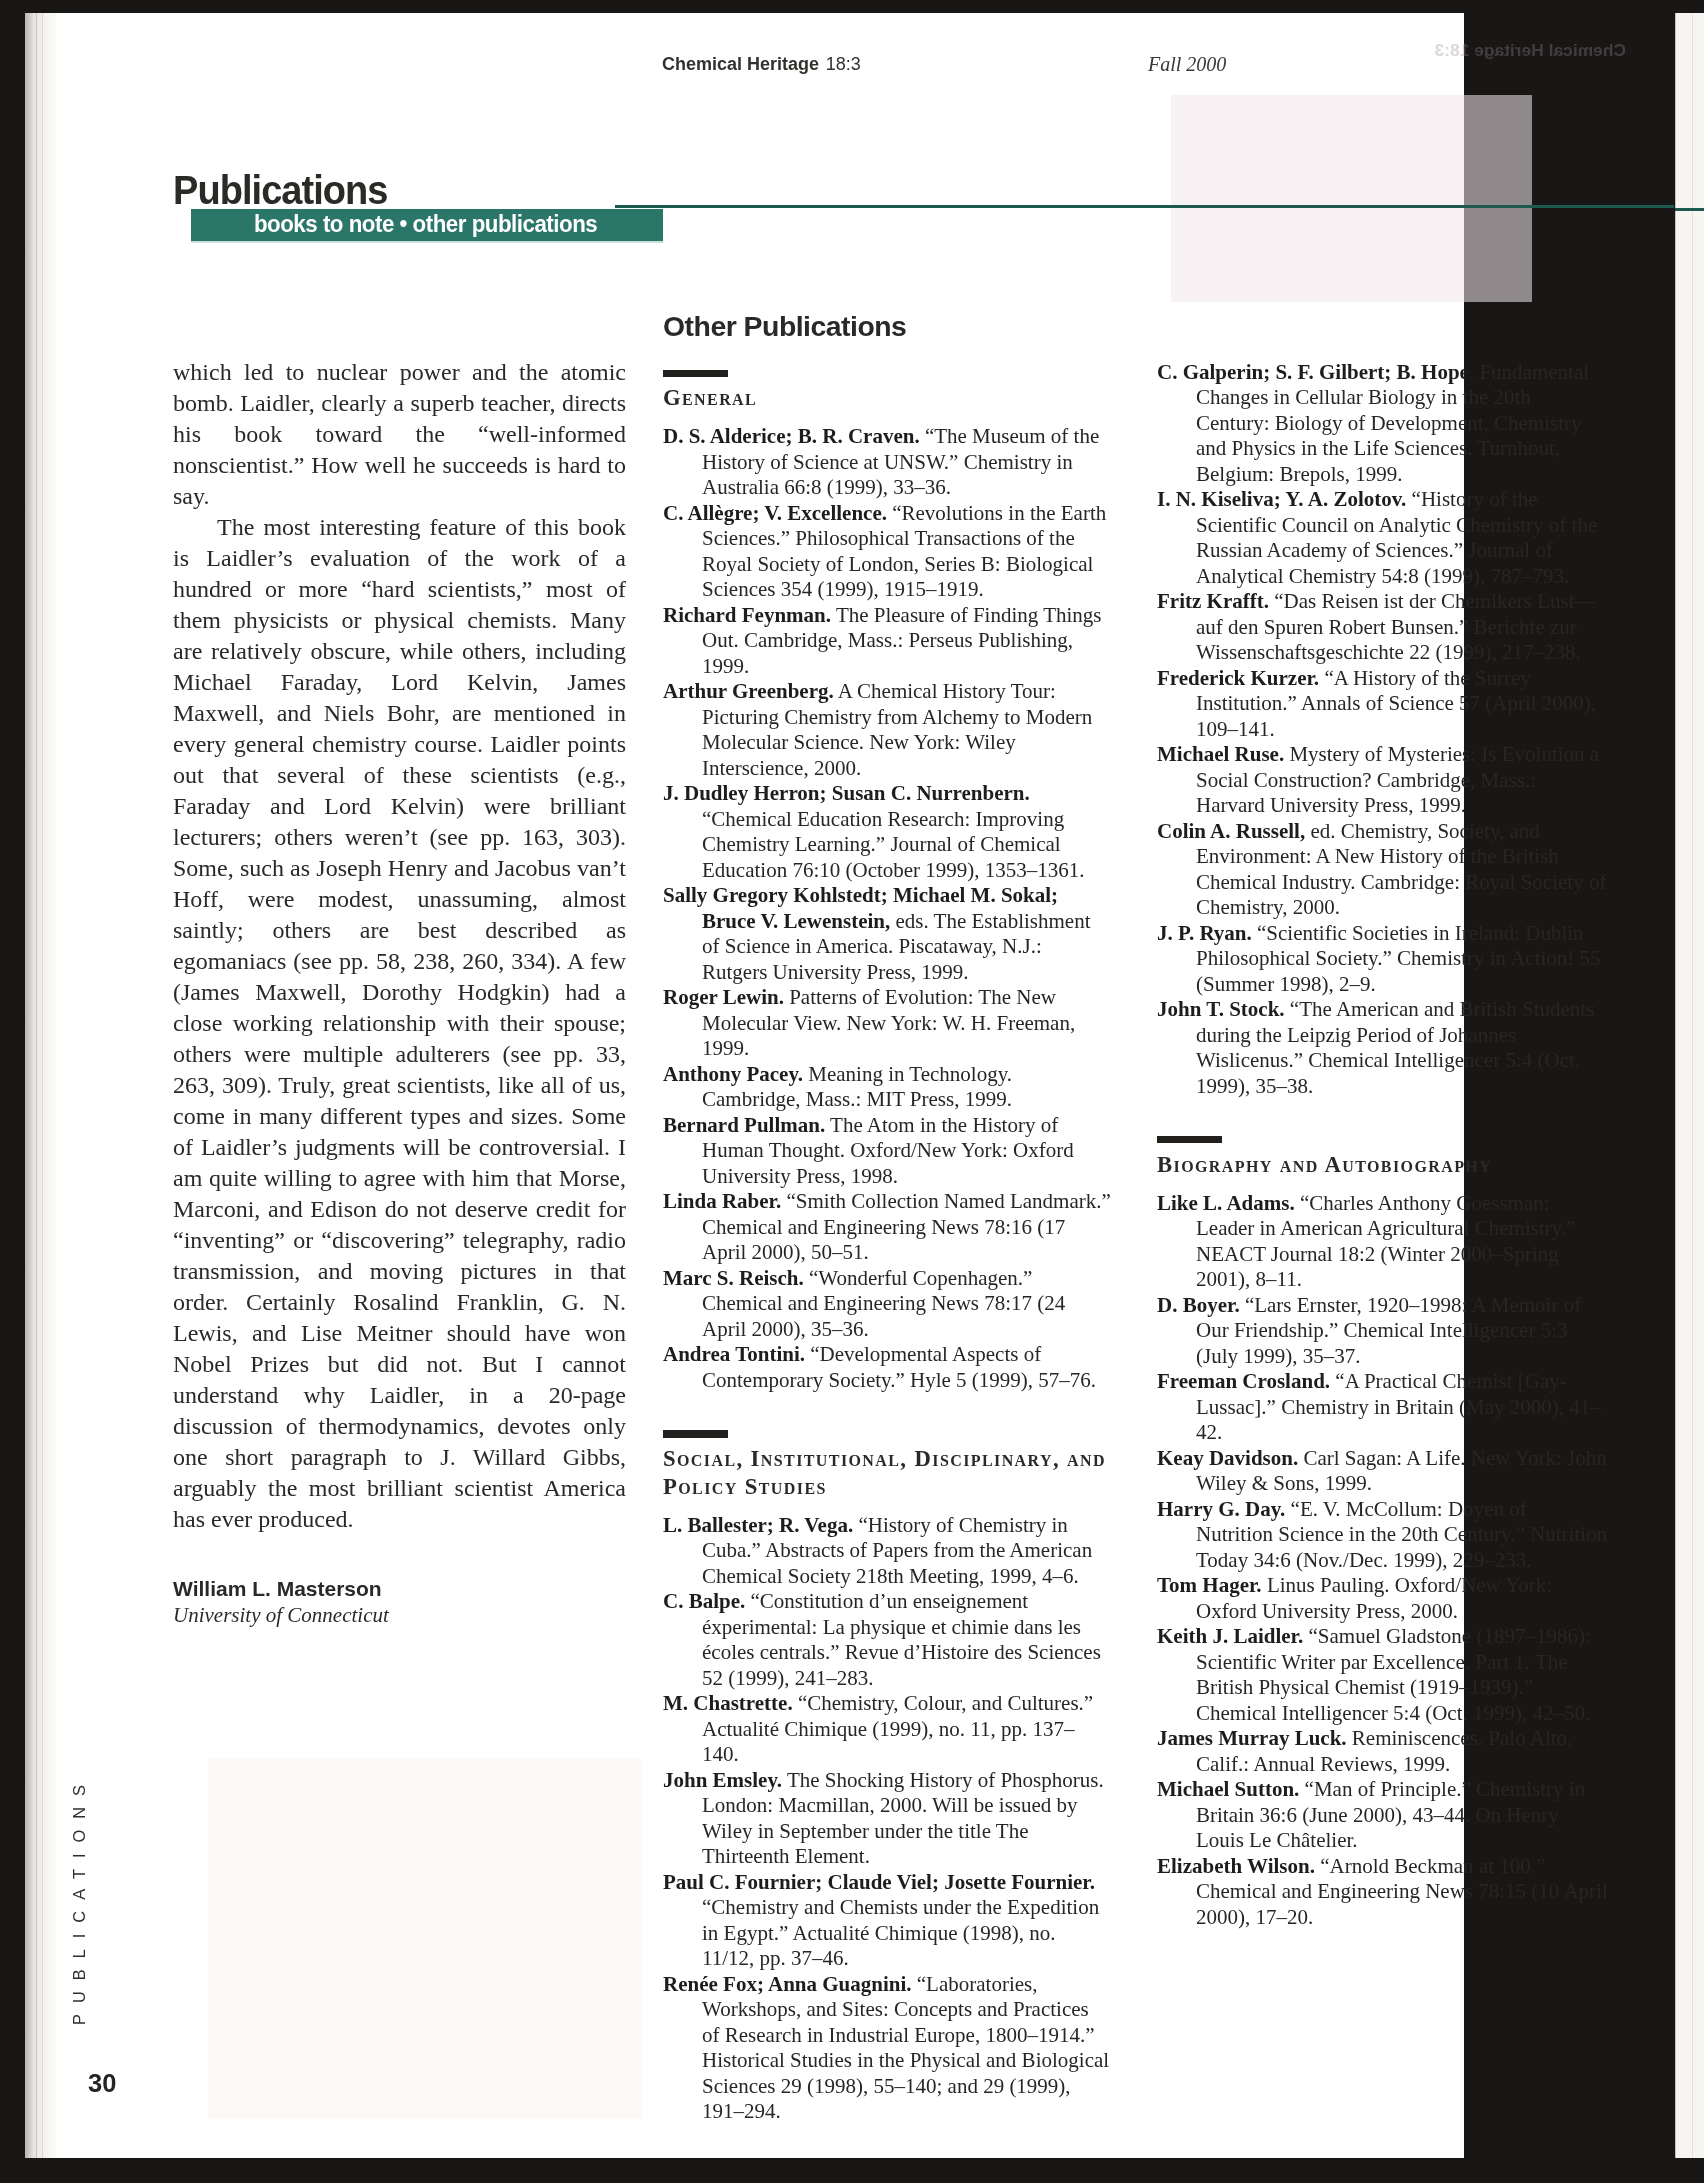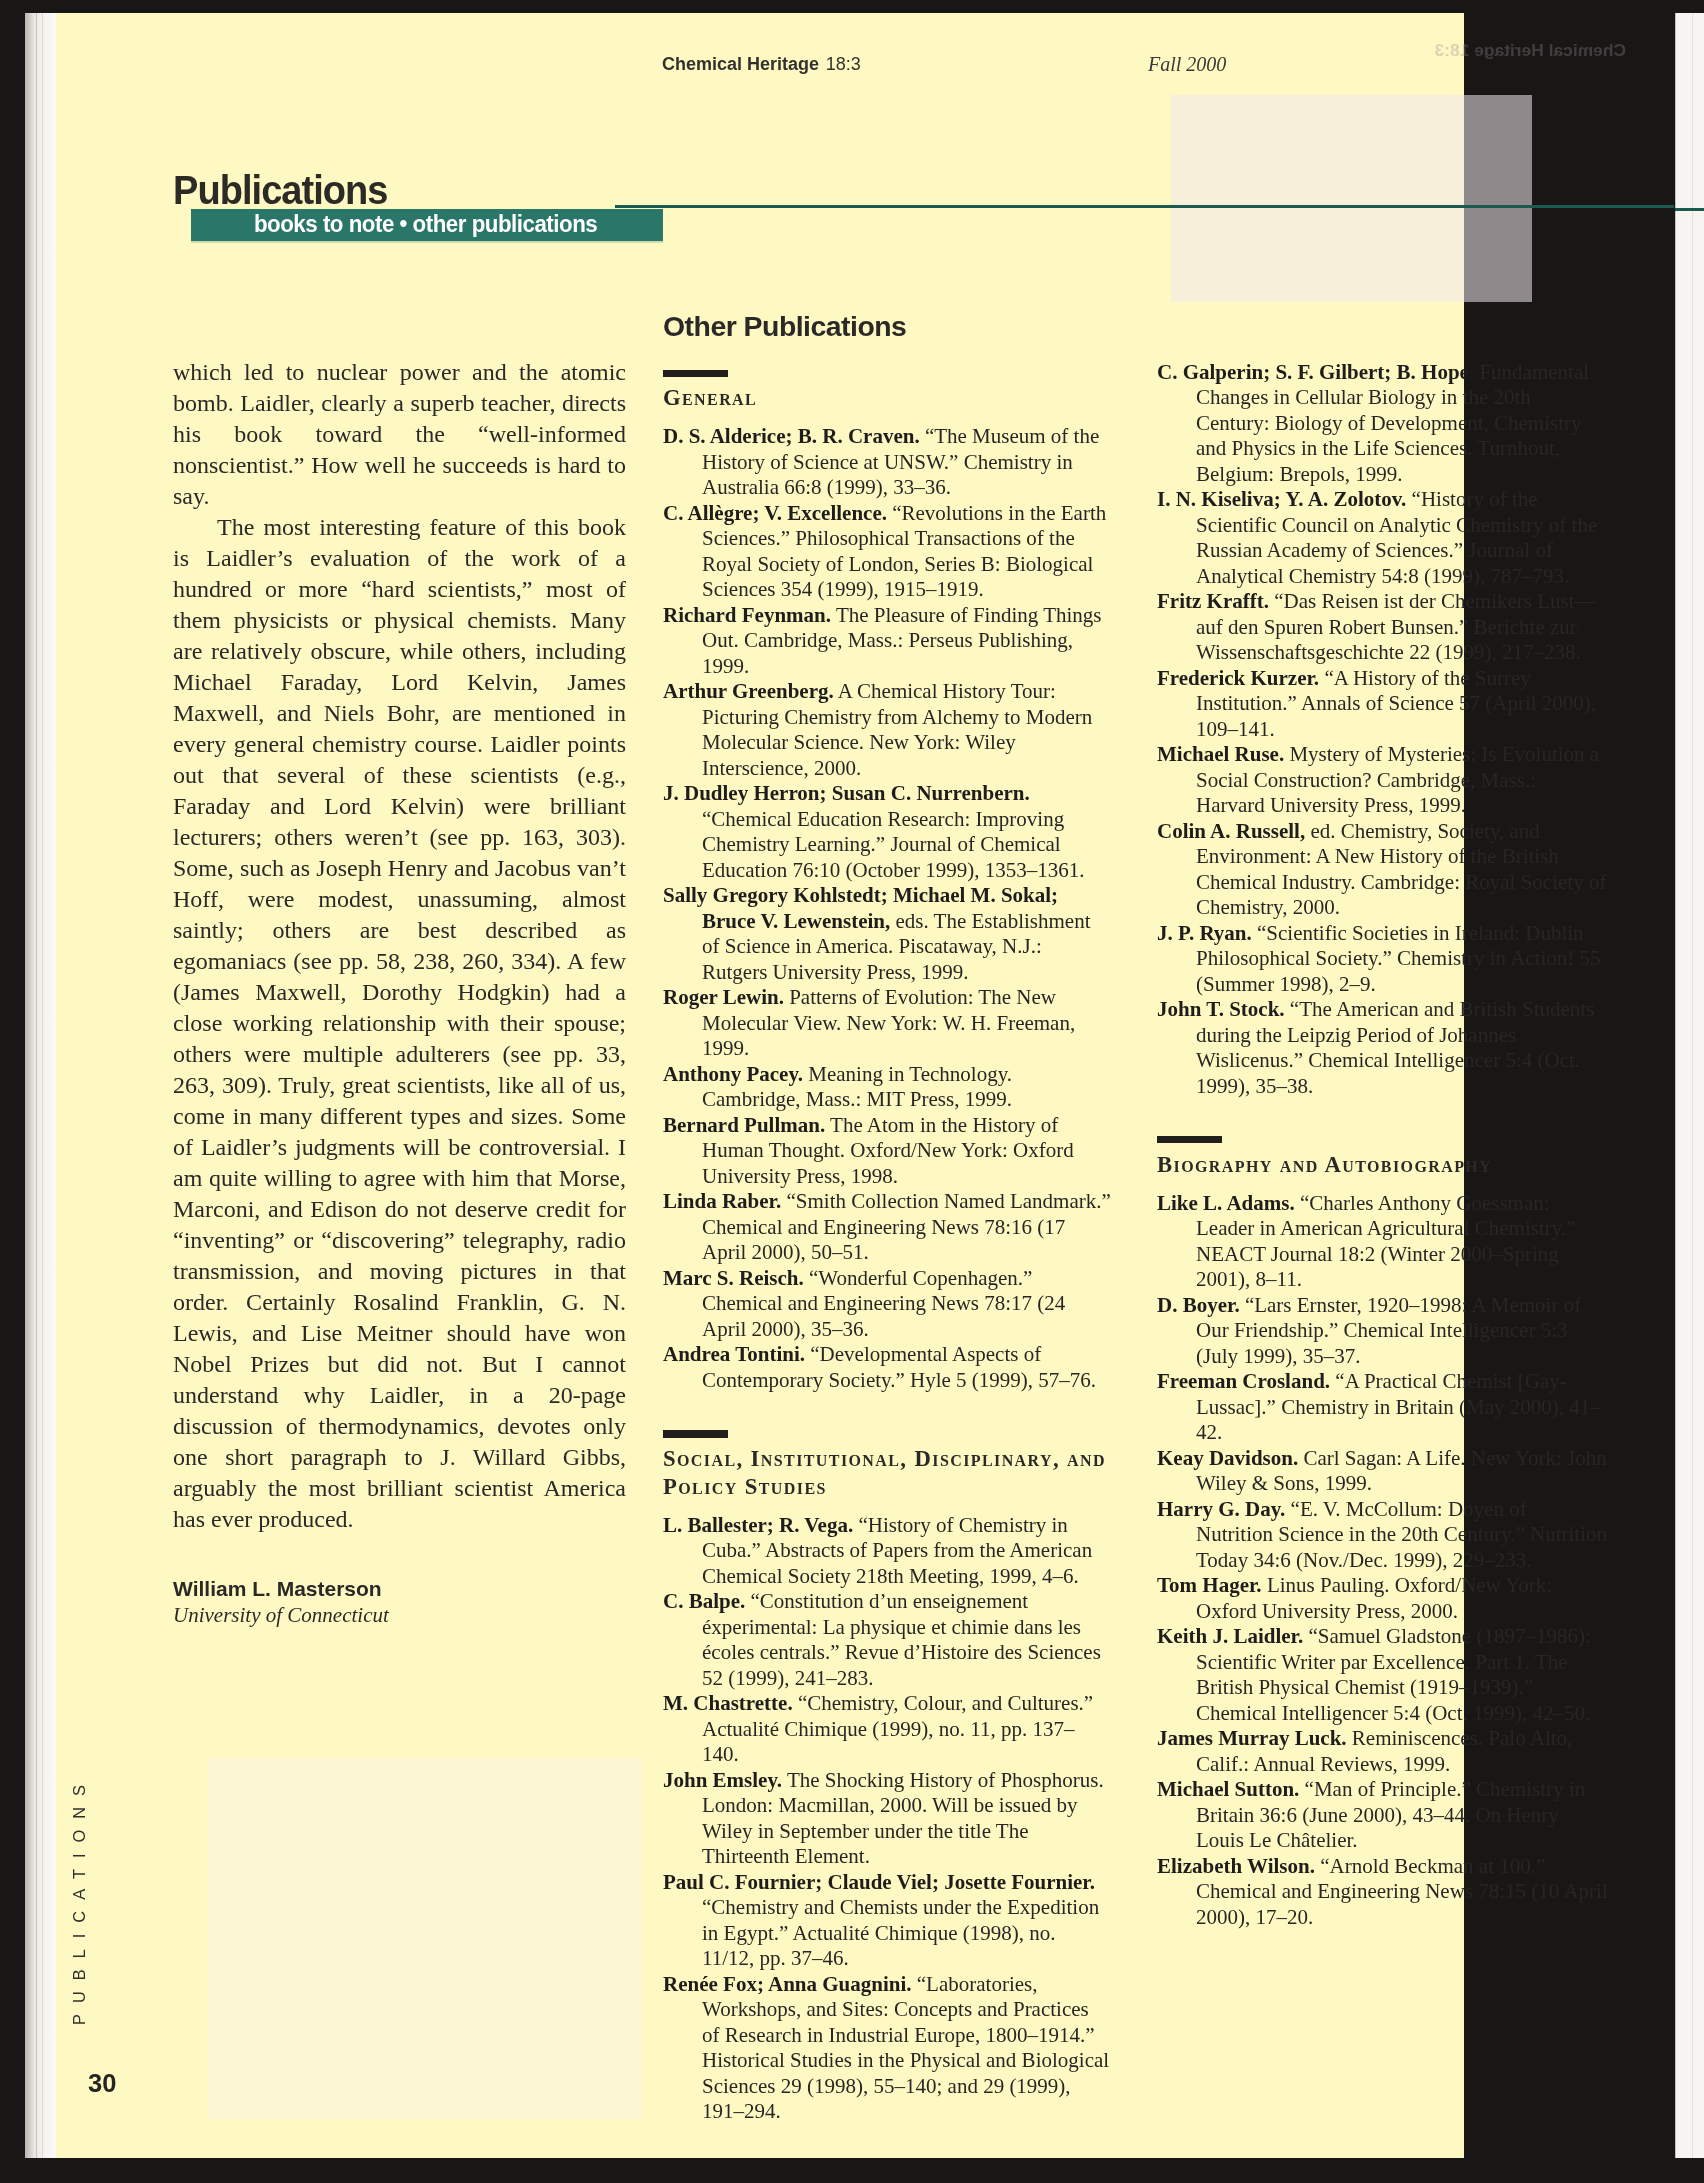--- a/index.html
+++ b/index.html
@@ -3,21 +3,21 @@
 <meta charset="utf-8">
 <style>
   html,body{margin:0;padding:0;}
   body{
     width:1704px;height:2183px;position:relative;overflow:hidden;
     background:#181715;
     font-family:"Liberation Serif",serif;
   }
   .page{
     position:absolute;left:25px;top:12.5px;width:1439px;height:2146px;
-    background:#fef9c3;color:#2b2927;
+    background:#ffffff;color:#2b2927;
   }
   
   .edges{position:absolute;left:0;top:0;width:31px;height:100%;
     background:linear-gradient(90deg,#b7b5b0 0%,#e9e7e2 30%,#f5f4f0 65%,#fbfaf7 100%);}
   .edgeline{position:absolute;top:0;height:100%;width:1px;}
   .el1{left:4.8px;background:#d2d0cb;}
   .el2{left:10.6px;background:#c6c4bf;}
   .el3{left:17.4px;background:#dbd9d4;}
   
   .crease{position:absolute;left:1650px;top:0;width:1.4px;height:100%;background:#c4c2bc;}

